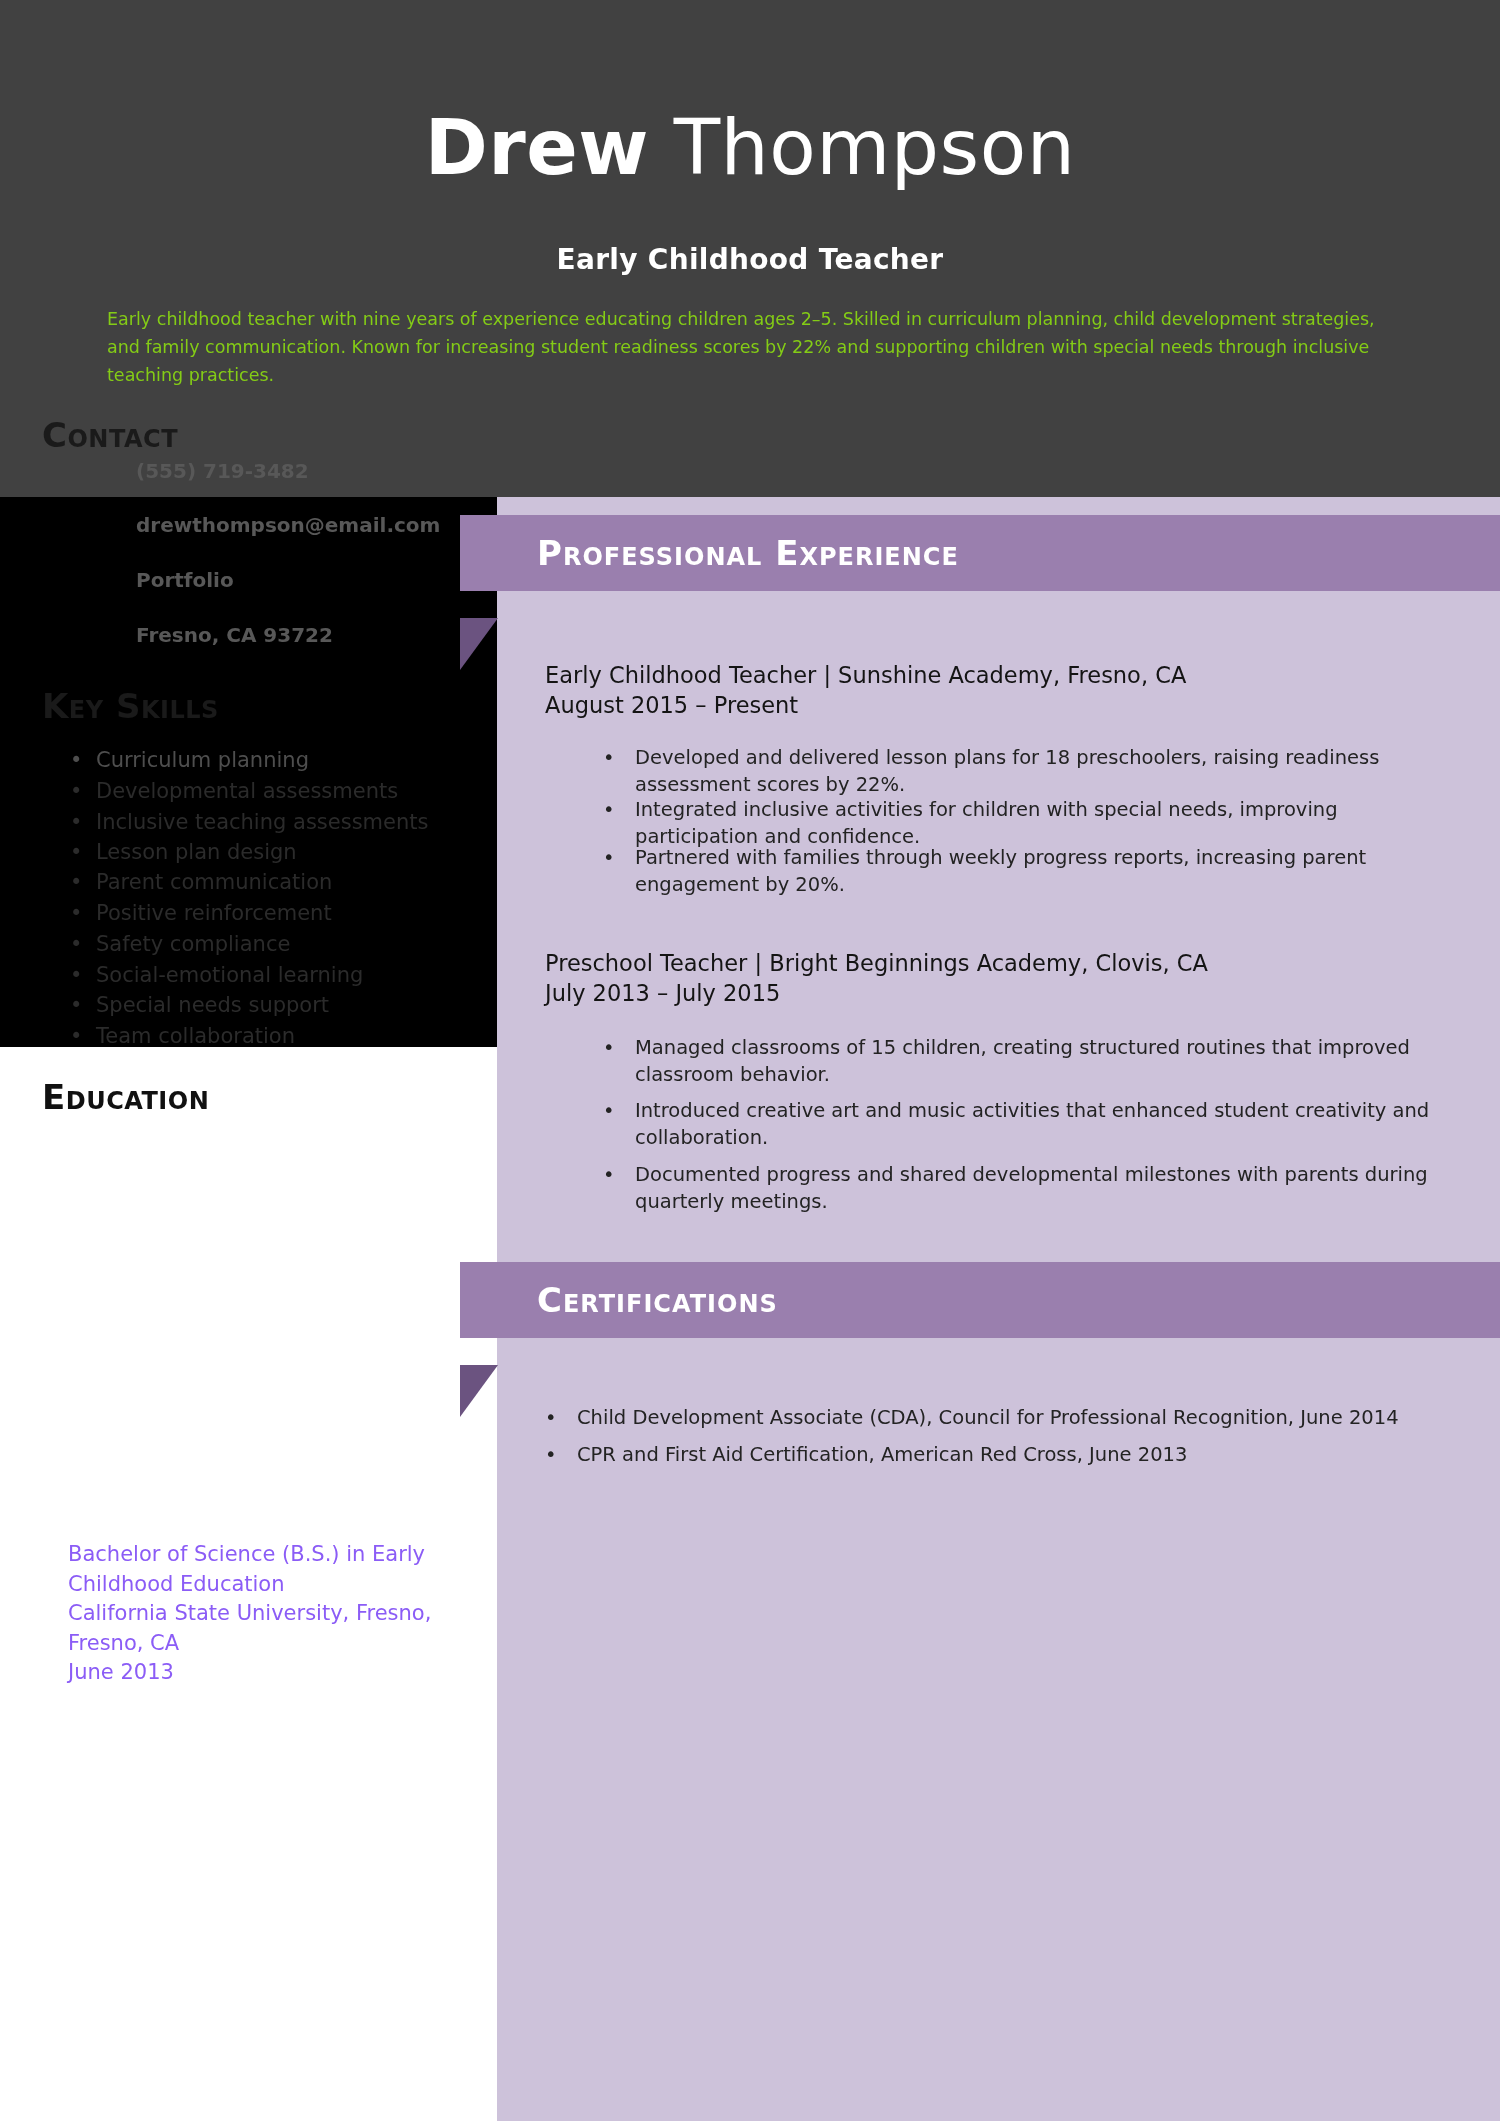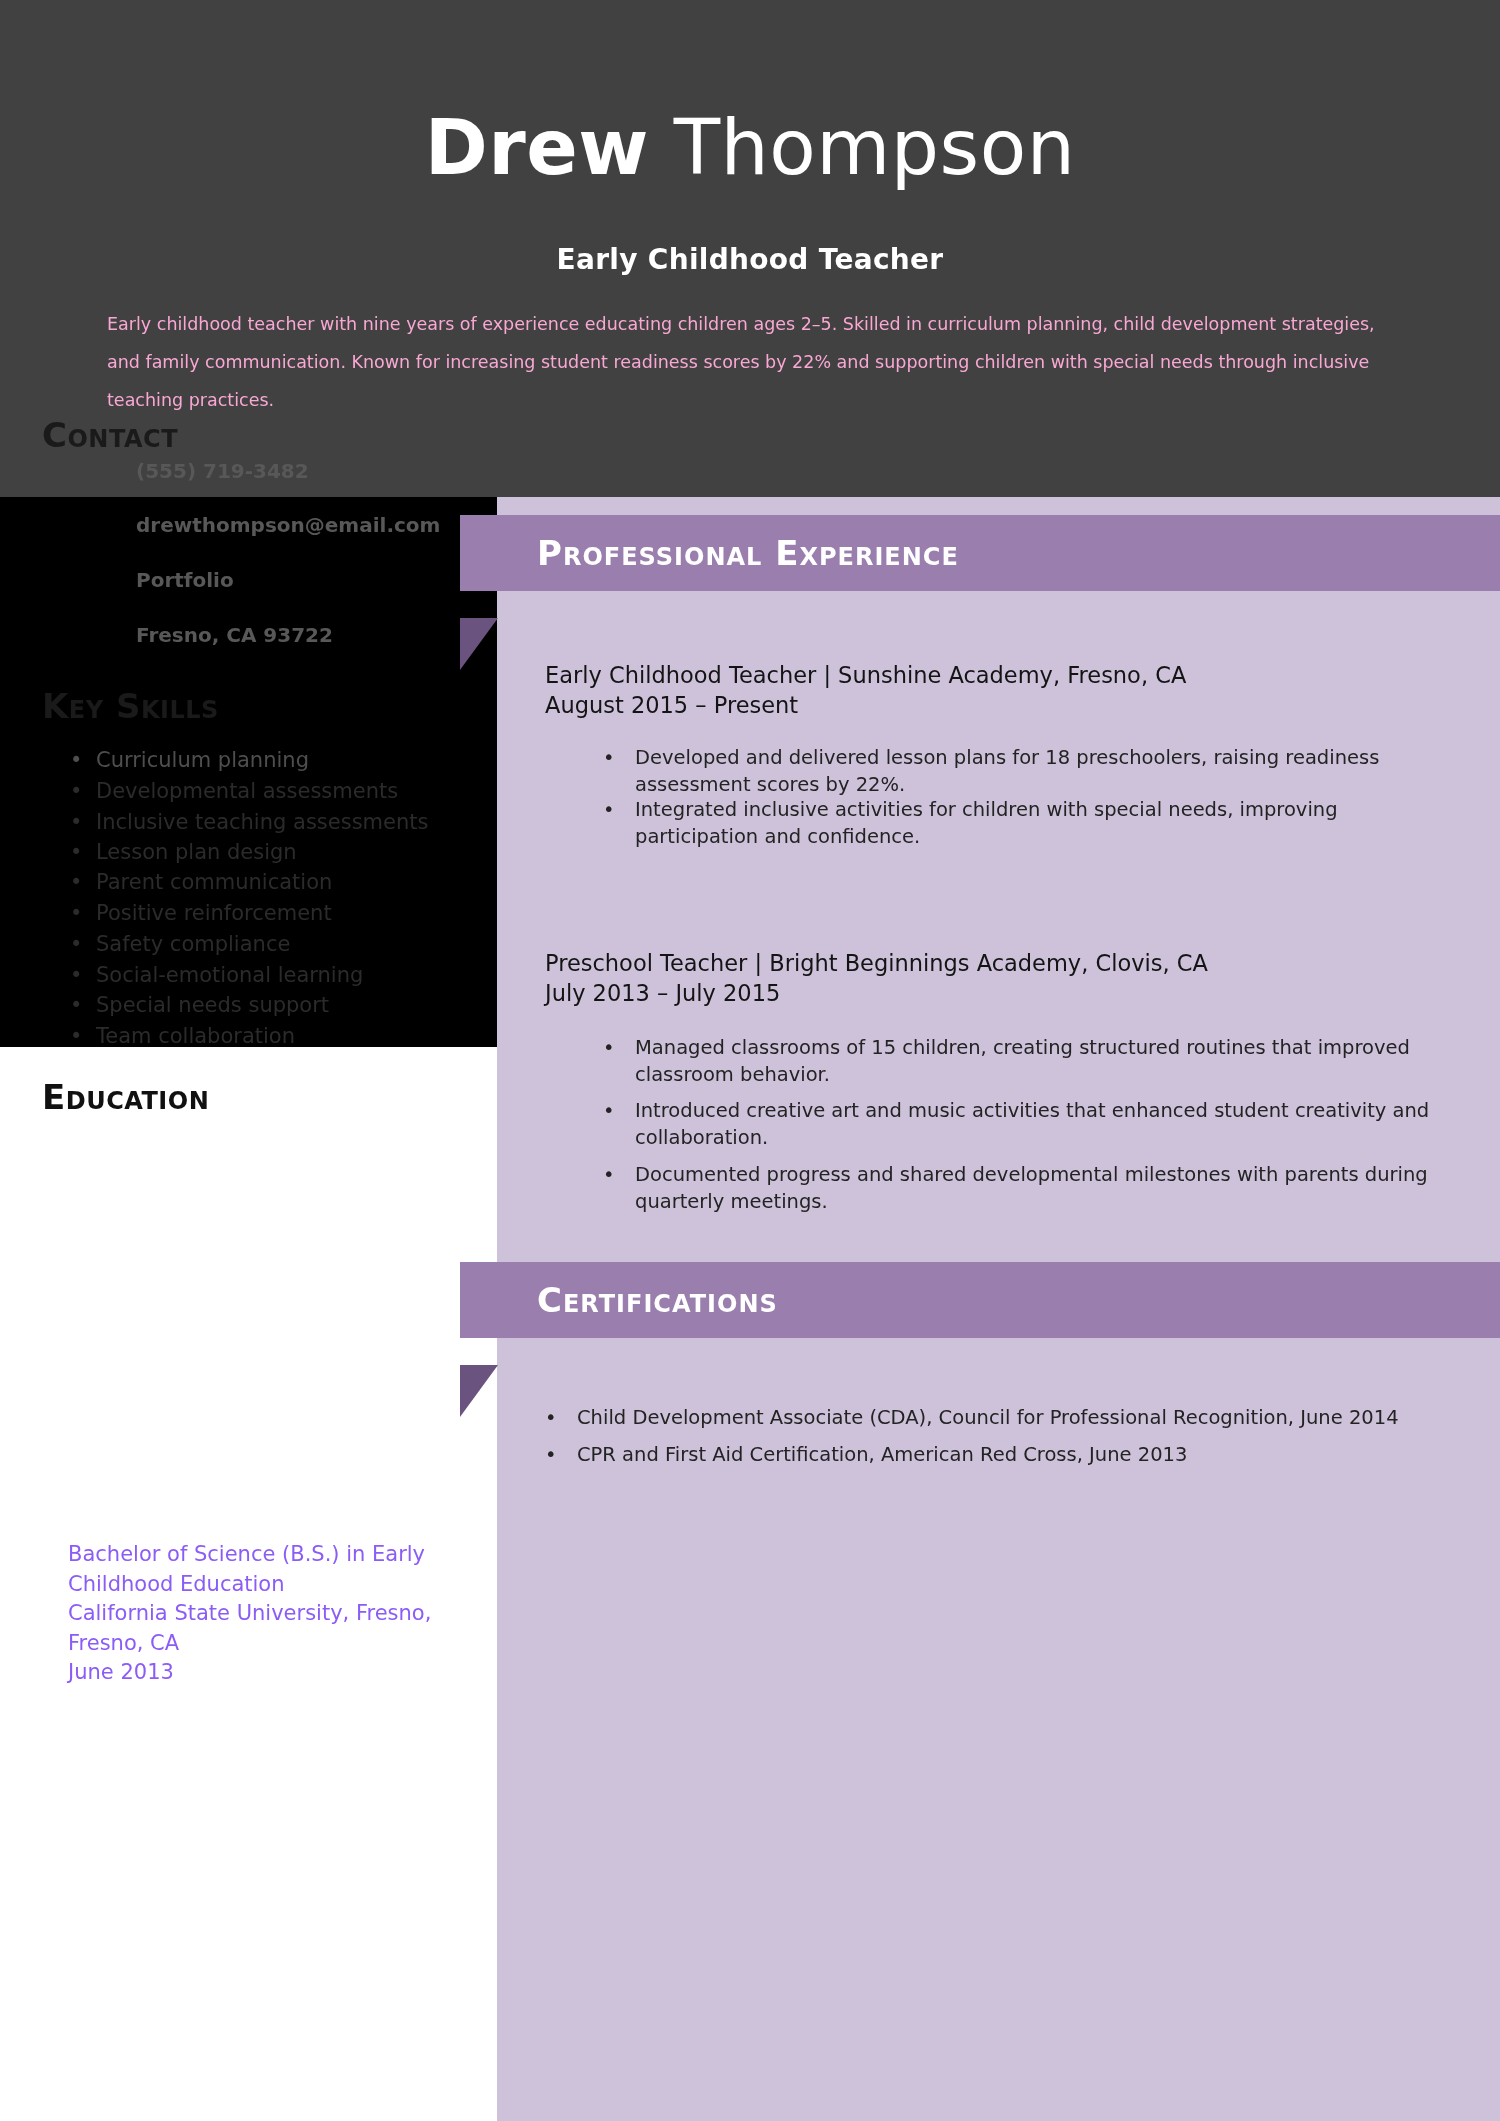--- a/index.html
+++ b/index.html
@@ -50,23 +50,23 @@
     color: #ffffff;
     font-size: 28px;
     font-weight: 700;
     letter-spacing: 0.3px;
   }
 
   .summary {
     position: absolute;
     left: 107px; top: 305px;
     width: 1285px;
-    color: #f9a8d4;
+    color: #84cc16;
     font-size: 17.5px;
-    line-height: 38px;
+    line-height: 28px;
     text-align: left;
   }
 
   
   .sidebar-black {
     position: absolute;
     left: 0; top: 497px;
     width: 497px;
     height: 550px;
     background: #000000;
@@ -257,20 +257,21 @@
     <span class="btxt">Professional Experience</span>
   </div>
   <div class="banner-fold" style="top:618px"></div>
 
   <div class="job-head" style="top:660px">
     <span>Early Childhood Teacher | Sunshine Academy, Fresno, CA</span>
     <span class="meta">August 2015 – Present</span>
   </div>
   <div class="bullet" style="top:745px">Developed and delivered lesson plans for 18 preschoolers, raising readiness assessment scores by 22%.</div>
   <div class="bullet" style="top:797px">Integrated inclusive activities for children with special needs, improving participation and confidence.</div>
+  <div class="bullet" style="top:845px">Partnered with families through weekly progress reports, increasing parent engagement by 20%.</div>
 
   <div class="job-head" style="top:948px">
     <span>Preschool Teacher | Bright Beginnings Academy, Clovis, CA</span>
     <span class="meta">July 2013 – July 2015</span>
   </div>
   <div class="bullet" style="top:1035px">Managed classrooms of 15 children, creating structured routines that improved classroom behavior.</div>
   <div class="bullet" style="top:1098px">Introduced creative art and music activities that enhanced student creativity and collaboration.</div>
   <div class="bullet" style="top:1162px">Documented progress and shared developmental milestones with parents during quarterly meetings.</div>
 
   <div class="banner" style="top:1262px">

